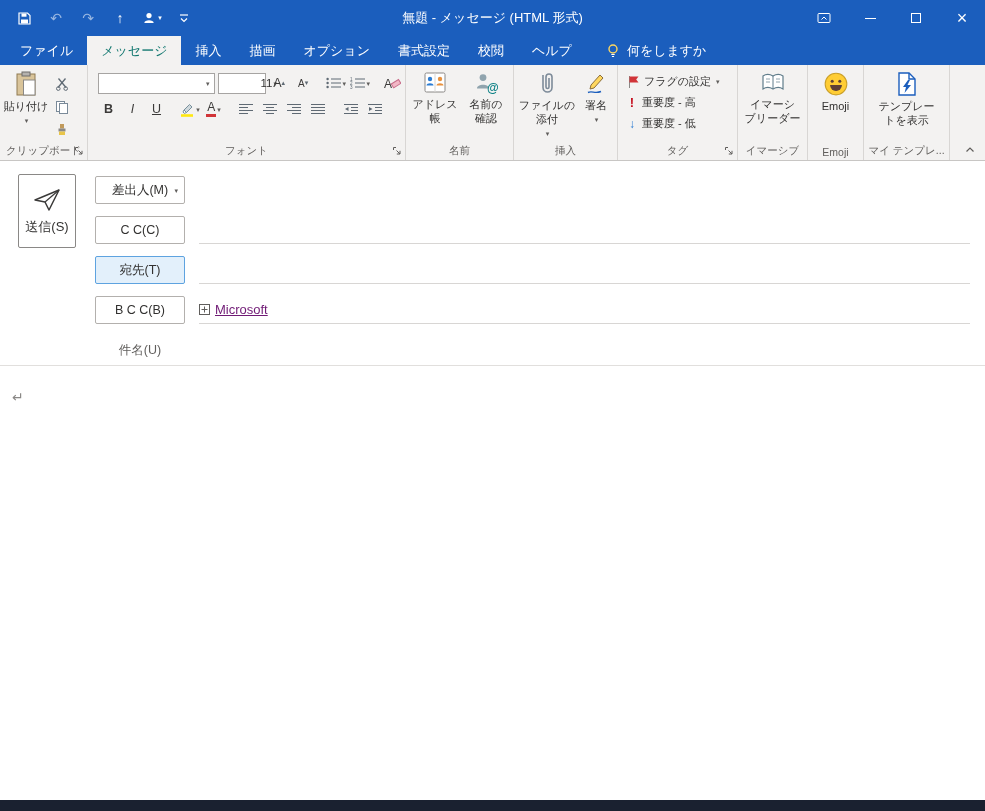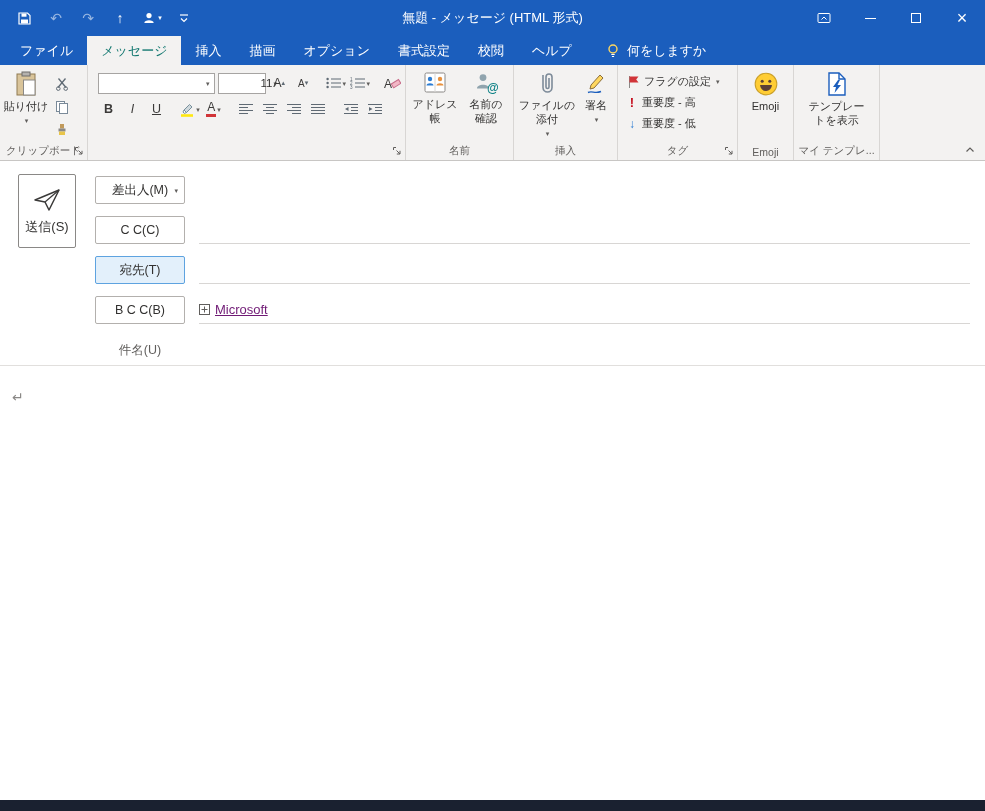--- a/index.html
+++ b/index.html
@@ -318,20 +318,21 @@
               </svg>
           </span>
           <span class="sbtn">
             <svg width="15" height="12" viewBox="0 0 15 12">
                 <path d="M0 1.5 H14 M7 4.5 H14 M7 7.5 H14 M0 10.5 H14" stroke="#5f6a74"></path>
                 <path d="M1 4 L4.5 6 L1 8 Z" fill="#5f6a74"></path>
               </svg>
           </span>
         </div>
       </div>
+      <div class="glabel"><span>フォント</span></div>
       <span class="launcher">
         <svg width="10" height="10" viewBox="0 0 10 10">
             <path d="M1.5 4 V1.5 H4" fill="none" stroke="#605e5c"></path>
             <path d="M4.5 4.5 L8 8 M8 4.8 V8 H4.8" fill="none" stroke="#605e5c"></path>
           </svg>
       </span>
     </div>
 
     <div class="rgroup grp-names">
       <div class="gcontent">
@@ -400,20 +401,33 @@
       </div>
       <div class="glabel"><span>タグ</span></div>
       <span class="launcher">
         <svg width="10" height="10" viewBox="0 0 10 10">
             <path d="M1.5 4 V1.5 H4" fill="none" stroke="#605e5c"></path>
             <path d="M4.5 4.5 L8 8 M8 4.8 V8 H4.8" fill="none" stroke="#605e5c"></path>
           </svg>
       </span>
     </div>
 
+    <div class="rgroup grp-immersive">
+      <div class="gcontent" style="justify-content:center;">
+        <div class="bigbtn" style="width:60px;">
+          <svg width="26" height="24" viewBox="0 0 26 24">
+              <path d="M3 5 C6 3 9.5 3 13 5 C16.5 3 20 3 23 5 V18 C20 16 16.5 16 13 18 C9.5 16 6 16 3 18 Z" fill="#fff" stroke="#607d8b" stroke-width="1.2"></path>
+              <line x1="13" y1="5" x2="13" y2="18" stroke="#607d8b"></line>
+              <path d="M6 8 H10 M6 11 H10 M16 8 H20 M16 11 H20" stroke="#90a4ae"></path>
+            </svg>
+          <span class="blabel" style="width:56px;">イマーシブリーダー</span>
+        </div>
+      </div>
+      <div class="glabel"><span>イマーシブ</span></div>
+    </div>
 
     <div class="rgroup grp-emoji">
       <div class="gcontent" style="justify-content:center;">
         <div class="bigbtn" style="width:46px;">
           <svg width="26" height="26" viewBox="0 0 24 24">
               <circle cx="12" cy="12" r="10" fill="#ffcd34" stroke="#caa02a"></circle>
               <circle cx="8.5" cy="9.5" r="1.4" fill="#5d4037"></circle>
               <circle cx="15.5" cy="9.5" r="1.4" fill="#5d4037"></circle>
               <path d="M6.5 13 a5.5 5.5 0 0 0 11 0 Z" fill="#5d4037"></path>
             </svg>

